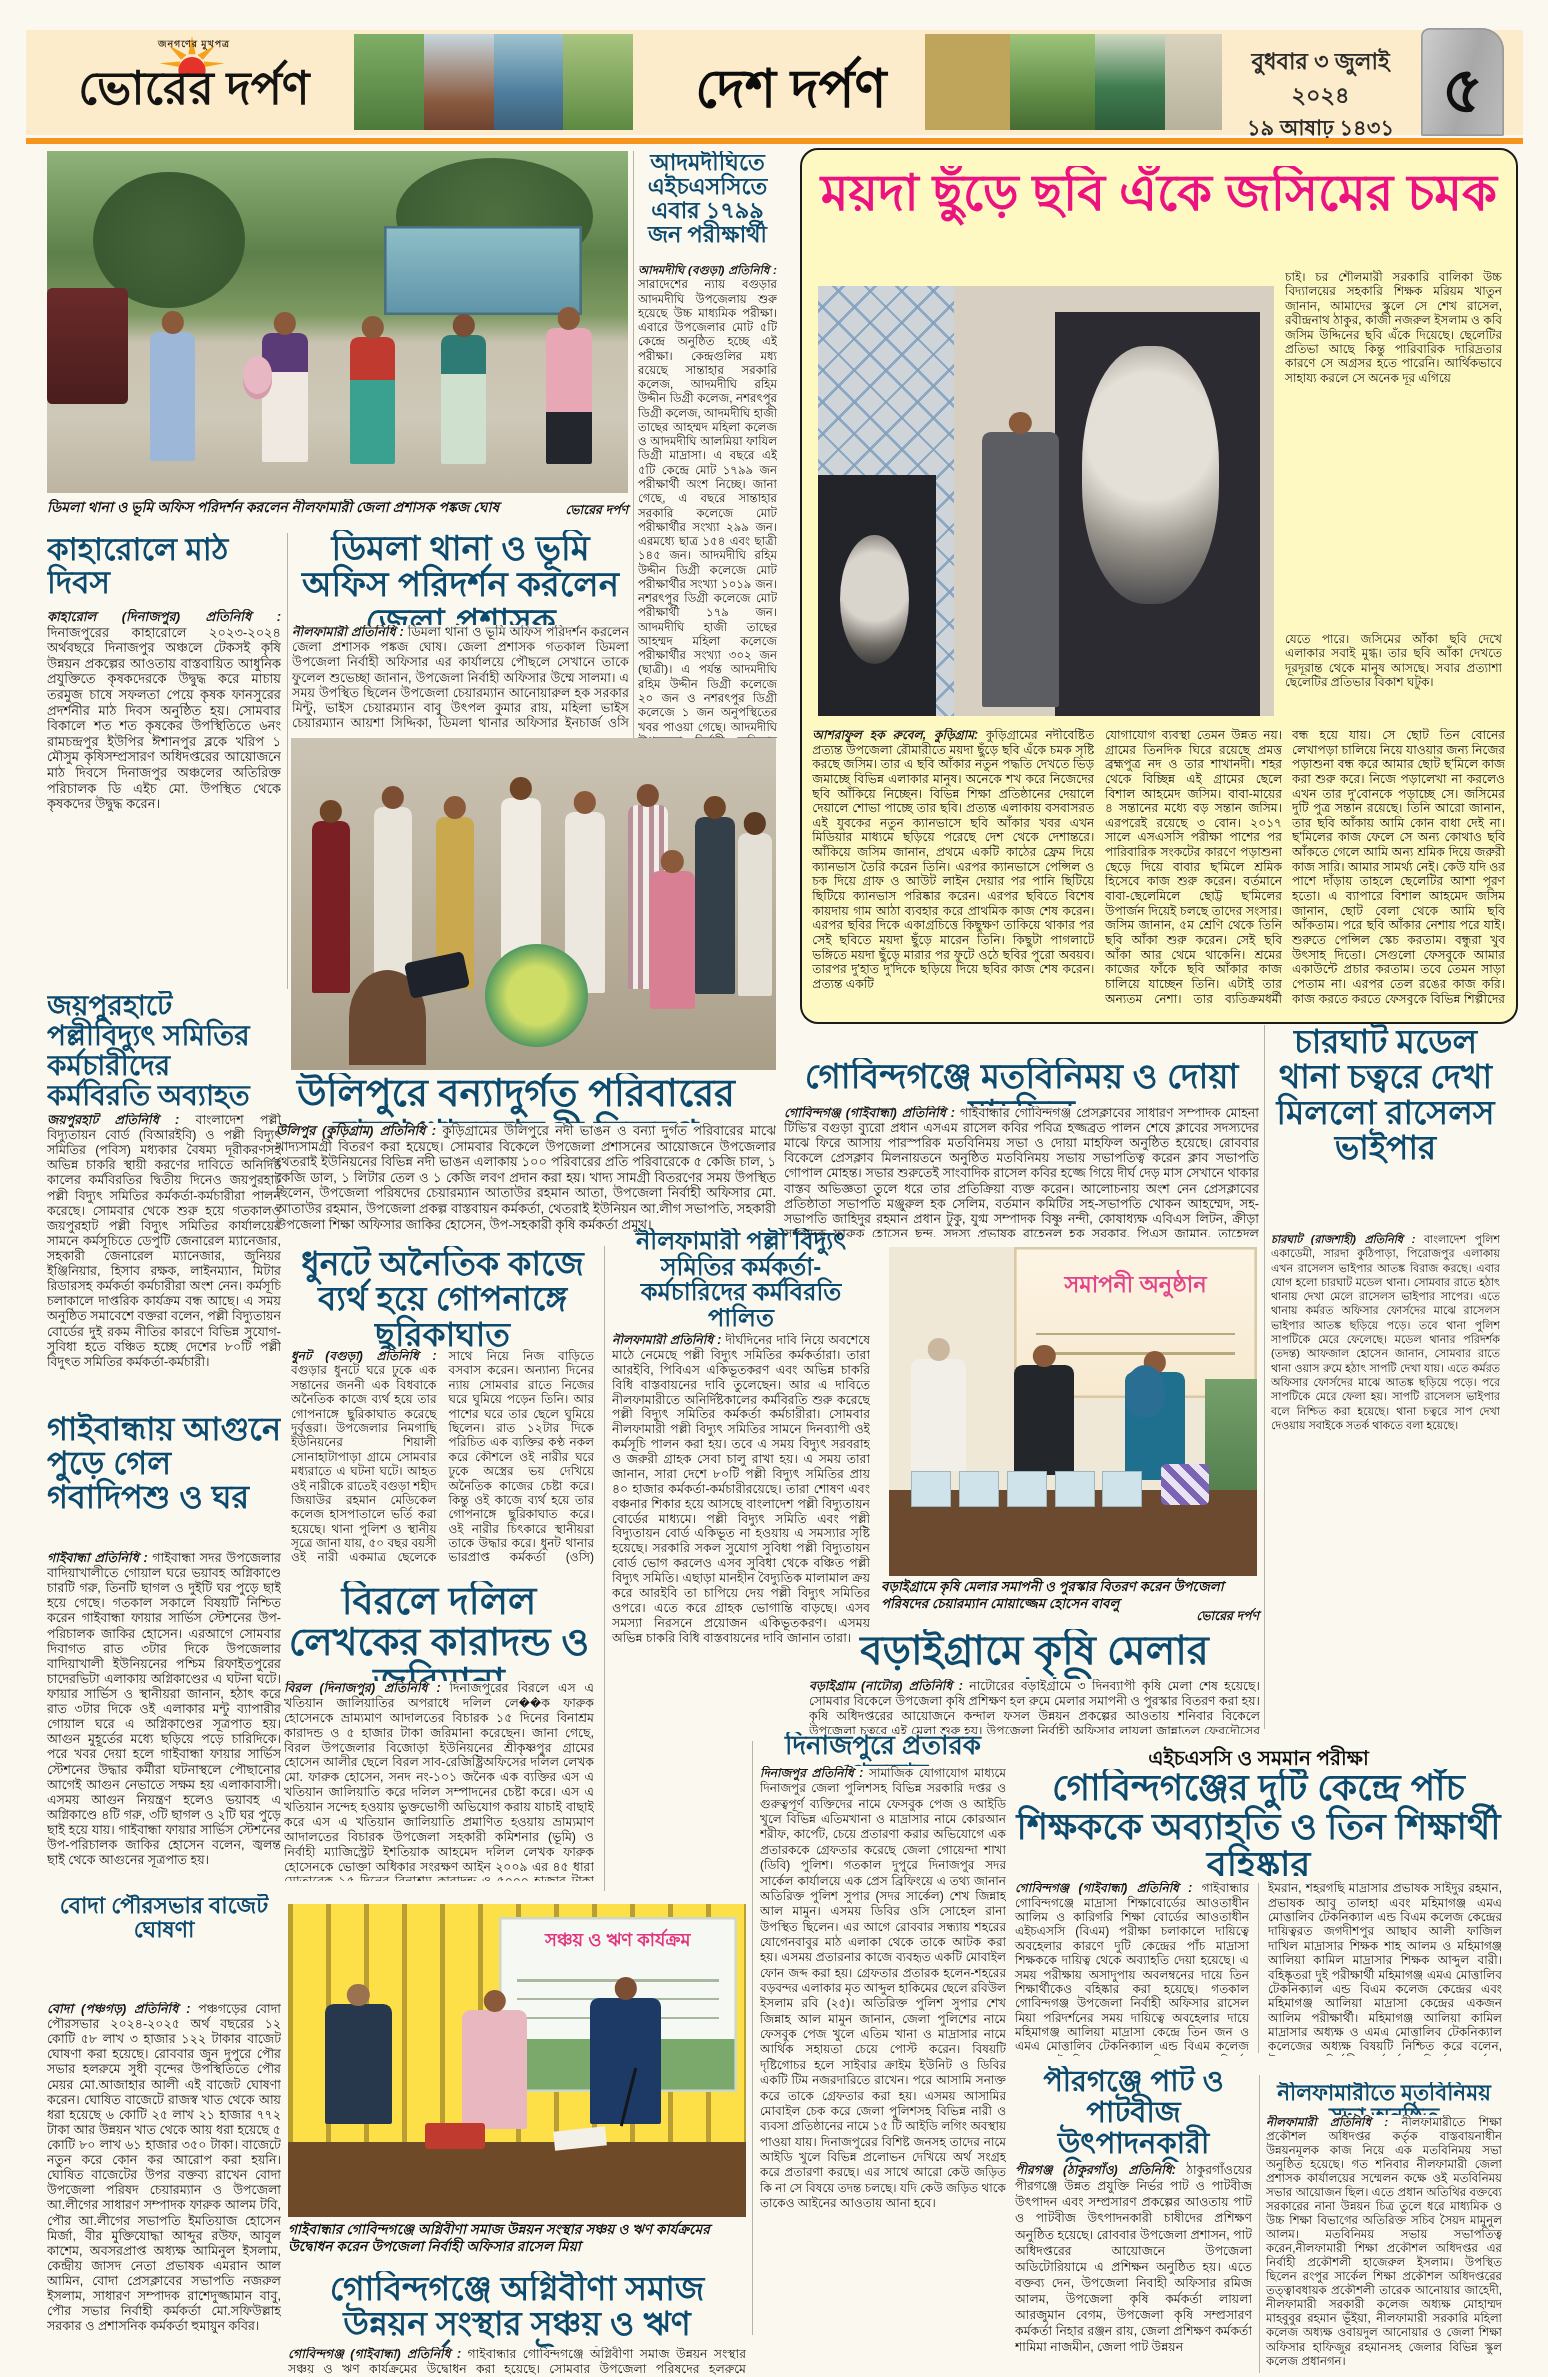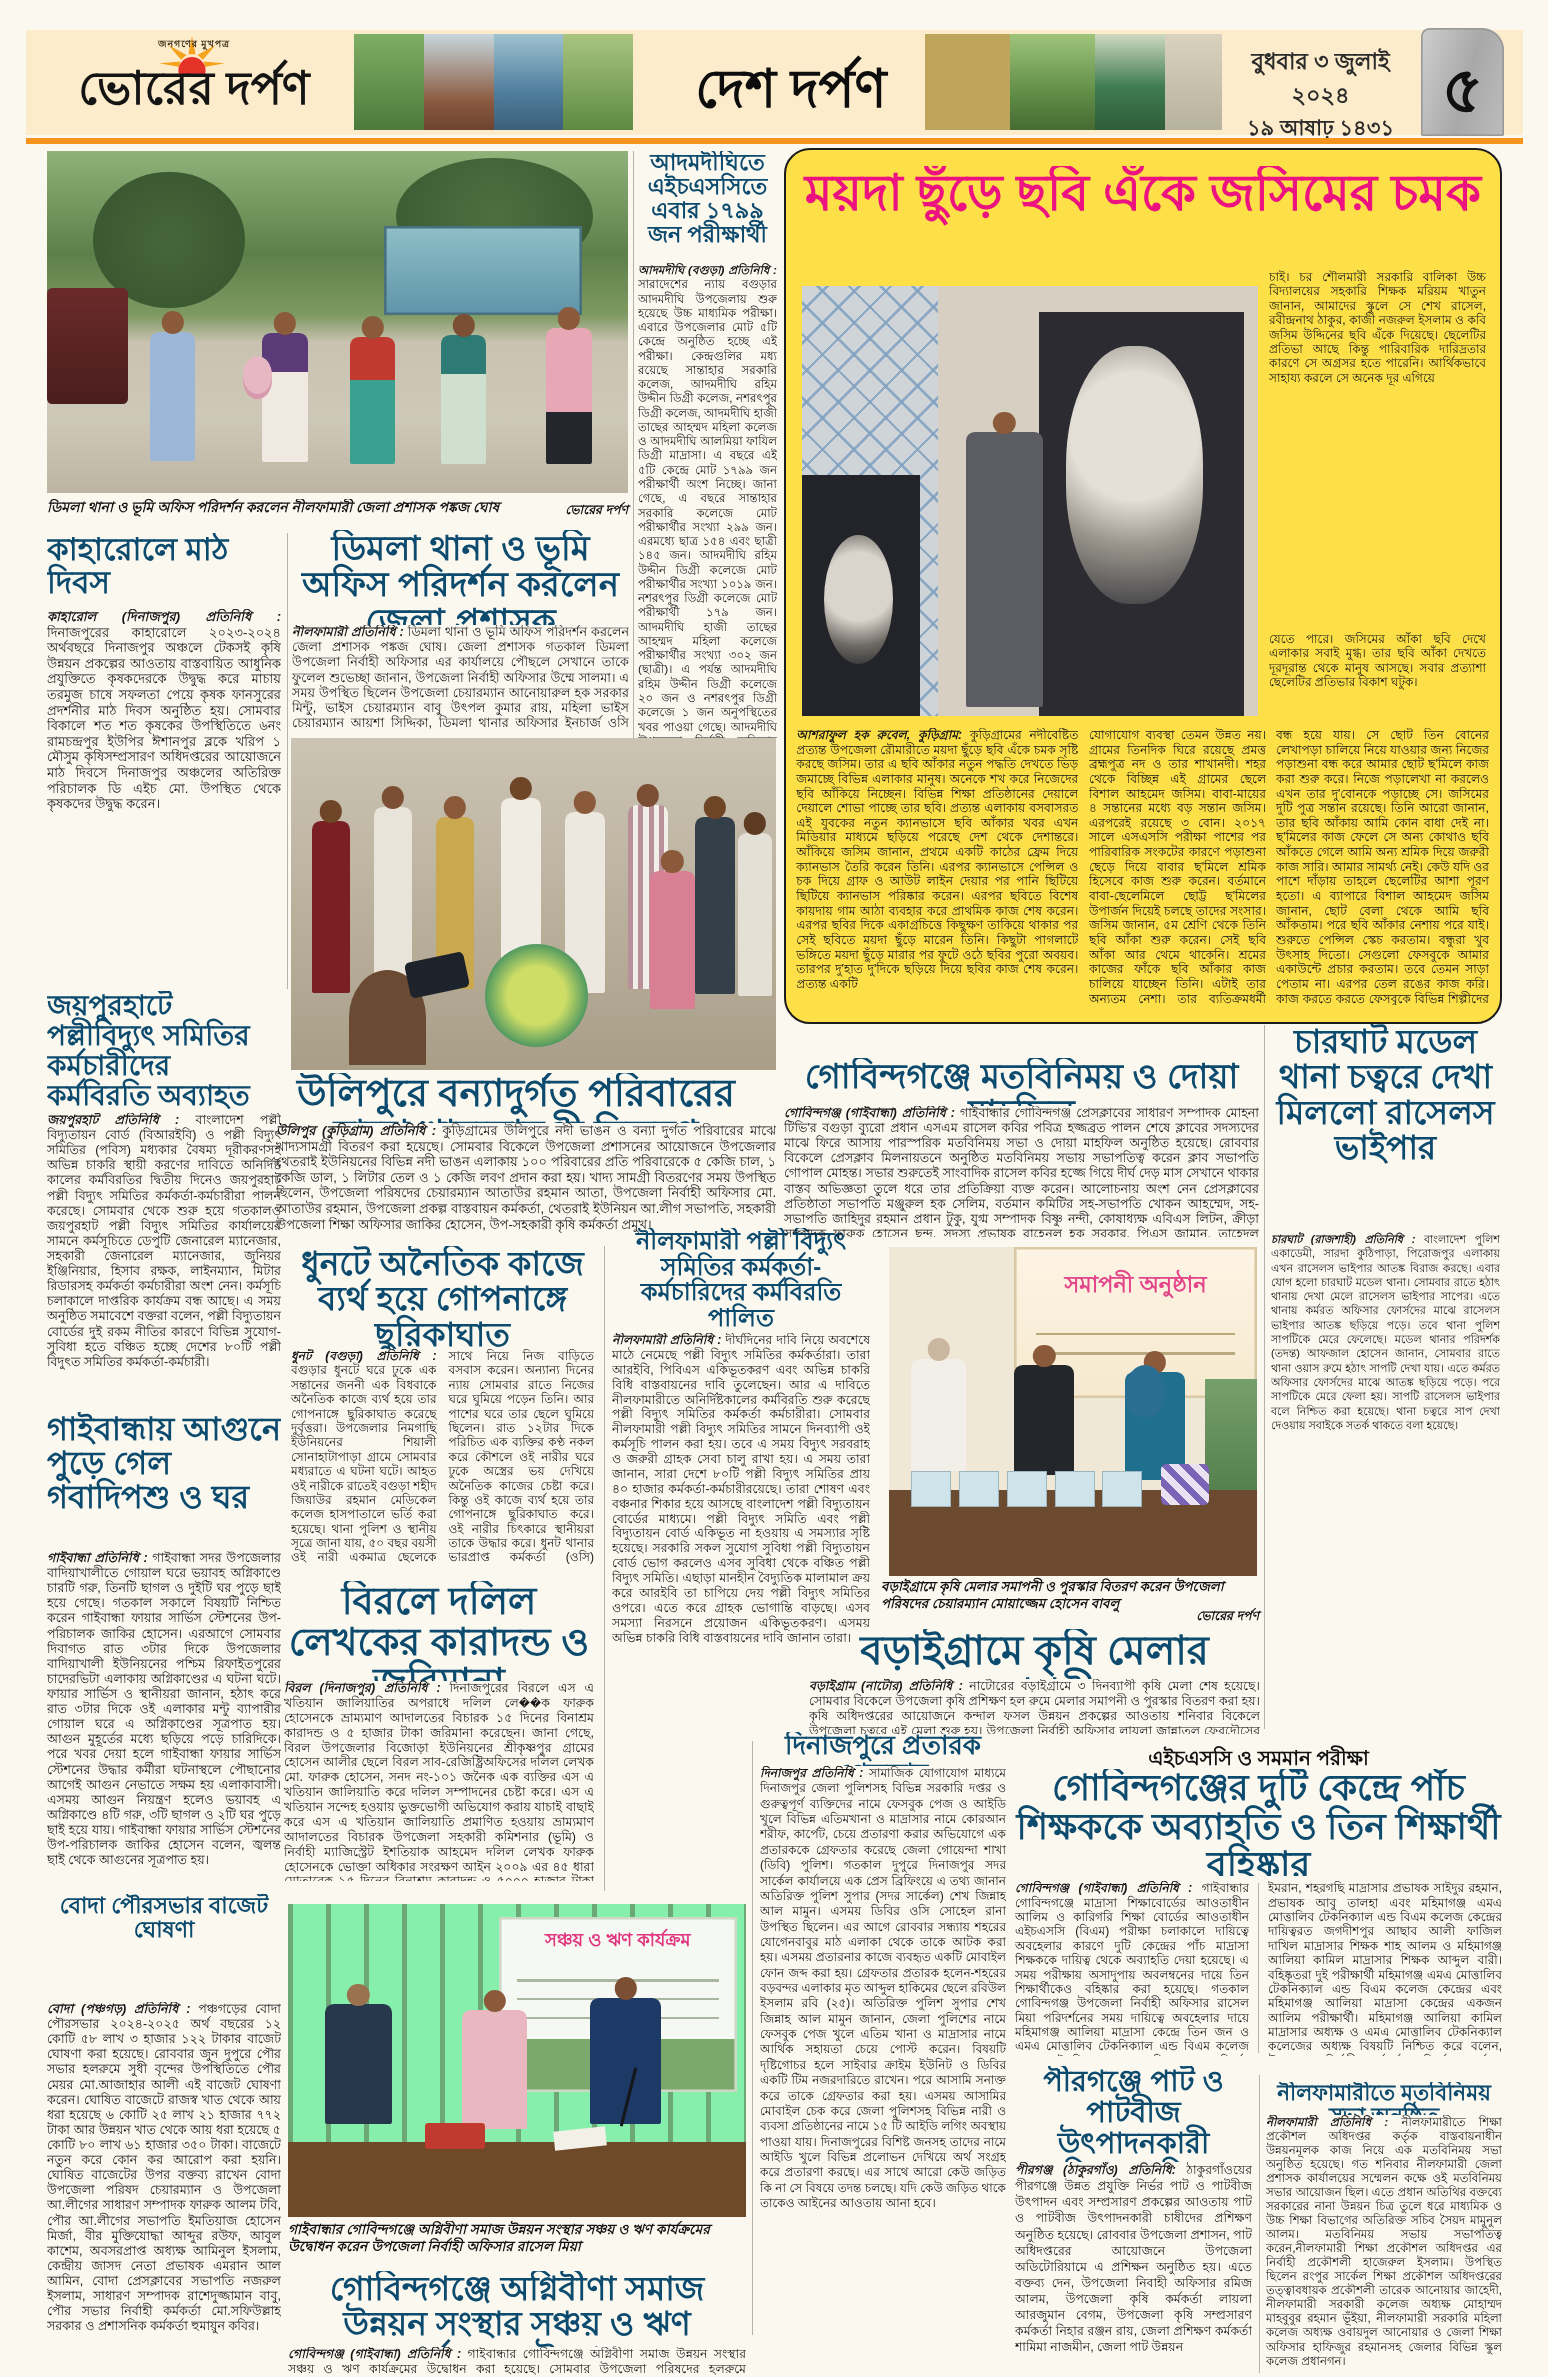--- a/index.html
+++ b/index.html
@@ -10,21 +10,21 @@
   .hl.left{text-align:left;}
   .bt{font-size:12.6px;line-height:1.2;text-align:justify;overflow:hidden;color:#161616;}
   .by{font-weight:bold;font-style:italic;}
   .cap{font-weight:bold;font-size:14px;line-height:1.25;overflow:hidden;}
   .credit{font-weight:bold;font-size:12.5px;}
   .vline{position:absolute;width:0.9px;background:#b9b2a4;}
   .photo{position:absolute;overflow:hidden;}
   .fg{position:absolute;display:block;border-radius:8.6px 8.6px 2.6px 2.6px;}
   .fg:before{content:"";position:absolute;top:-20.6px;left:50%;transform:translateX(-50%);
              width:22.4px;height:22.4px;border-radius:50%;background:var(--sk,#8a5a3b);}
-  .box{position:absolute;border:2.6px solid #1b1b1b;border-radius:26px;background:#fde047;}
+  .box{position:absolute;border:2.6px solid #1b1b1b;border-radius:18px;background:#fef9c3;margin-left:16px;}
   .pink{color:#ec1380;}
   .kick{font-weight:800;text-align:center;overflow:hidden;}
   .small-note{font-size:9.5px;font-weight:bold;letter-spacing:0.9px;}
 </style>
 </head>
 <body>
 
 <div class="page">
 
   <div class="abs" style="left:26px;top:30px;width:1497px;height:105px;background:#fdeccb;"></div>
@@ -295,21 +295,21 @@
 
   <div class="vline" style="left:1259px;top:2075px;height:298px;"></div>
   <div class="abs" style="left:1266px;top:2082px;width:236px;height:292px;">
     <div class="hl" style="font-size:21.5px;height:33px;">নীলফামারীতে মতবিনিময় সভা অনুষ্ঠিত</div>
     <div class="bt" style="height:255px;font-size:11.7px;">
       <span class="by">নীলফামারী প্রতিনিধি :</span>
       <span>নীলফামারীতে শিক্ষা প্রকৌশল অধিদপ্তর কর্তৃক বাস্তবায়নাধীন উন্নয়নমূলক কাজ নিয়ে এক মতবিনিময় সভা অনুষ্ঠিত হয়েছে। গত শনিবার নীলফামারী জেলা প্রশাসক কার্যালয়ের সম্মেলন কক্ষে ওই মতবিনিময় সভার আয়োজন ছিল। এতে প্রধান অতিথির বক্তব্যে সরকারের নানা উন্নয়ন চিত্র তুলে ধরে মাধ্যমিক ও উচ্চ শিক্ষা বিভাগের অতিরিক্ত সচিব সৈয়দ মামুনুল আলম। মতবিনিময় সভায় সভাপতিত্ব করেন,নীলফামারী শিক্ষা প্রকৌশল অধিদপ্তর এর নির্বাহী প্রকৌশলী হাজেরুল ইসলাম। উপস্থিত ছিলেন রংপুর সার্কেল শিক্ষা প্রকৌশল অধিদপ্তরের তত্ত্বাবধায়ক প্রকৌশলী তারেক আনোয়ার জাহেদী, নীলফামারী সরকারী কলেজ অধ্যক্ষ মোহাম্মদ মাহবুবুর রহমান ভূঁইয়া, নীলফামারী সরকারি মহিলা কলেজ অধ্যক্ষ ওবায়দুল আনোয়ার ও জেলা শিক্ষা অফিসার হাফিজুর রহমানসহ জেলার বিভিন্ন স্কুল কলেজ প্রধানগন।</span>
     </div>
   </div>
 
-  <div class="photo" style="left:288px;top:1904px;width:458px;height:313px;background:#86efac;">
+  <div class="photo" style="left:288px;top:1904px;width:458px;height:313px;background:#fde047;">
     <i style="position:absolute;left:0;top:0;width:100%;height:100%;background:repeating-linear-gradient(90deg,rgba(60,36,16,.35) 0 5.2px,transparent 5.2px 38px);"></i>
     <i style="position:absolute;left:46%;top:4%;width:52%;height:56%;background:linear-gradient(180deg,#f6f8f3 70%,#7ba96b 70%);box-shadow:inset 0 0 0 2.6px #cfd8c6;"></i>
     <span style="position:absolute;left:48%;top:7%;width:48%;text-align:center;font-size:18px;font-weight:900;color:#e0357f;">সঞ্চয় ও ঋণ কার্যক্রম</span>
     <i style="position:absolute;left:50%;top:24%;width:44%;height:2.6px;background:#a9b79e;"></i>
     <i style="position:absolute;left:50%;top:30%;width:44%;height:2.6px;background:#a9b79e;"></i>
     <i style="position:absolute;left:50%;top:36%;width:44%;height:2.6px;background:#a9b79e;"></i>
     <span class="fg" style="--sk:#9a7250;left:8%;top:32%;width:67px;height:120px;background:#27384d;"></span>
     <span class="fg" style="--sk:#8a5a3b;left:38%;top:34%;width:65px;height:119px;background:#e8b7c0;"></span>
     <span class="fg" style="--sk:#7c4f34;left:66%;top:30%;width:71px;height:126px;background:#1d3a66;"></span>
     <i style="position:absolute;left:0;top:76%;width:100%;height:24%;background:#6e4a28;"></i>

